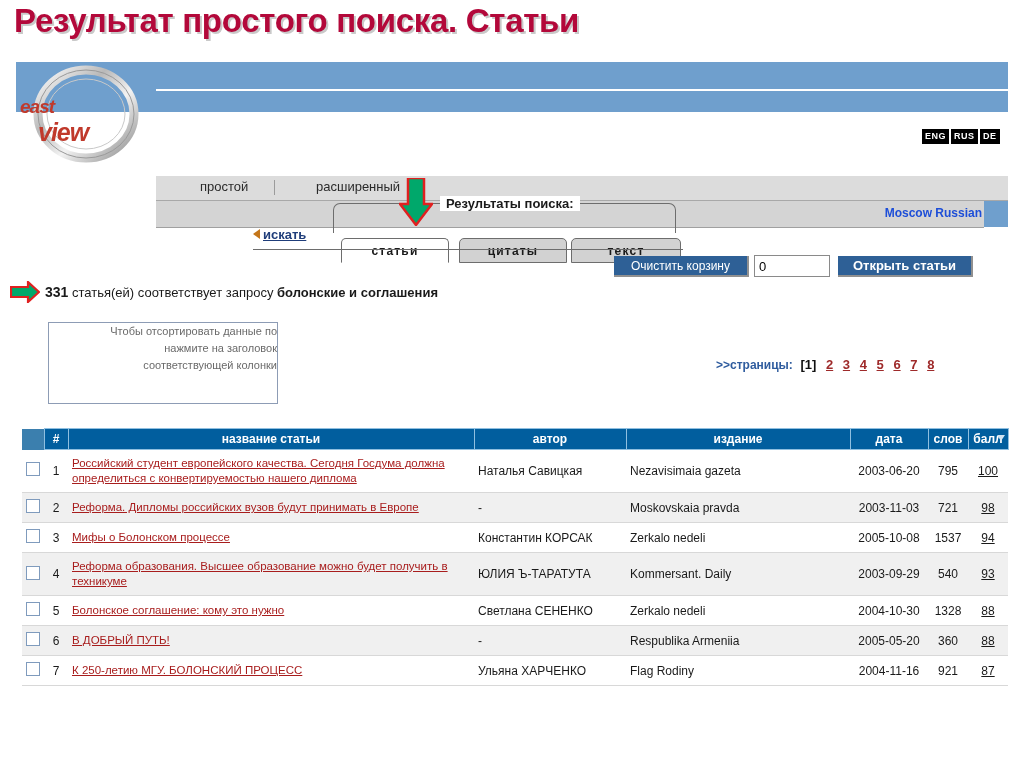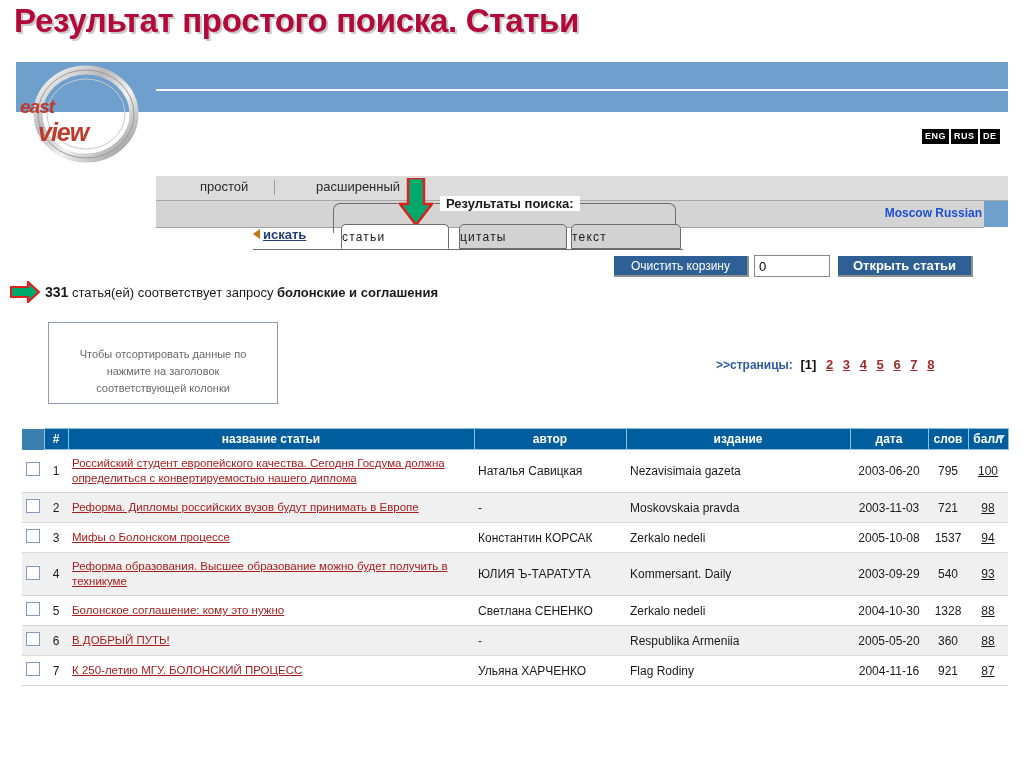--- a/index.html
+++ b/index.html
@@ -247,26 +247,27 @@
     position: absolute;
     left: 0px;
     top: 5px;
     width: 0; height: 0;
     border-top: 5px solid transparent;
     border-bottom: 5px solid transparent;
     border-right: 7px solid #c4761a;
   }
   .rtab {
     position: absolute;
-    top: 0;
+    top: 14px;
     height: 25px;
     line-height: 25px;
     font-size: 12px;
-    font-weight: normal;
+    font-weight: bold;
     color: #1a1a1a;
+    text-align: center;
     letter-spacing: 1.2px;
     border: 1px solid #6d6d6d;
     border-bottom: 1px solid #6d6d6d;
     border-top-left-radius: 5px;
     border-top-right-radius: 5px;
     box-sizing: border-box;
     cursor: pointer;
     background: #d2d2d2;
   }
   .rtab.active {
@@ -336,25 +337,25 @@
 
   
   .sort-hint {
     position: absolute;
     left: 48px;
     top: 322px;
     width: 230px;
     height: 82px;
     border: 1px solid #8d9cb5;
     box-sizing: border-box;
-    text-align: center;
+    text-align: right;
     font-size: 11px;
     color: #6a6a6a;
     line-height: 17px;
-    padding-top: 23px;
+    padding-top: 0;
   }
   .tri-down {
     display: inline-block;
     width: 0; height: 0;
     border-left: 5px solid transparent;
     border-right: 5px solid transparent;
     border-top: 8px solid #4fb8d4;
     vertical-align: -1px;
   }
   .tri-up {

